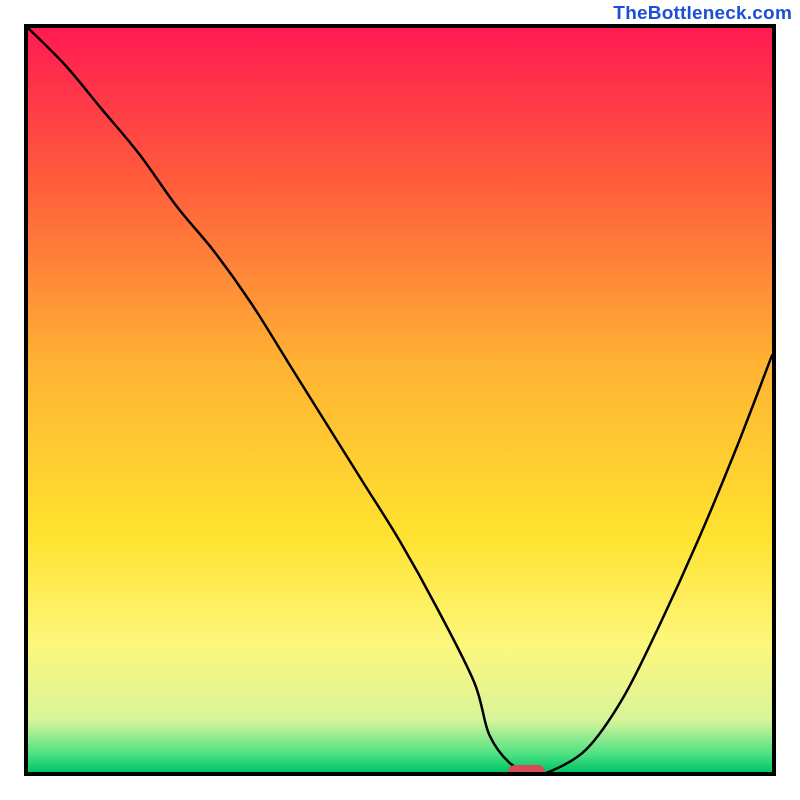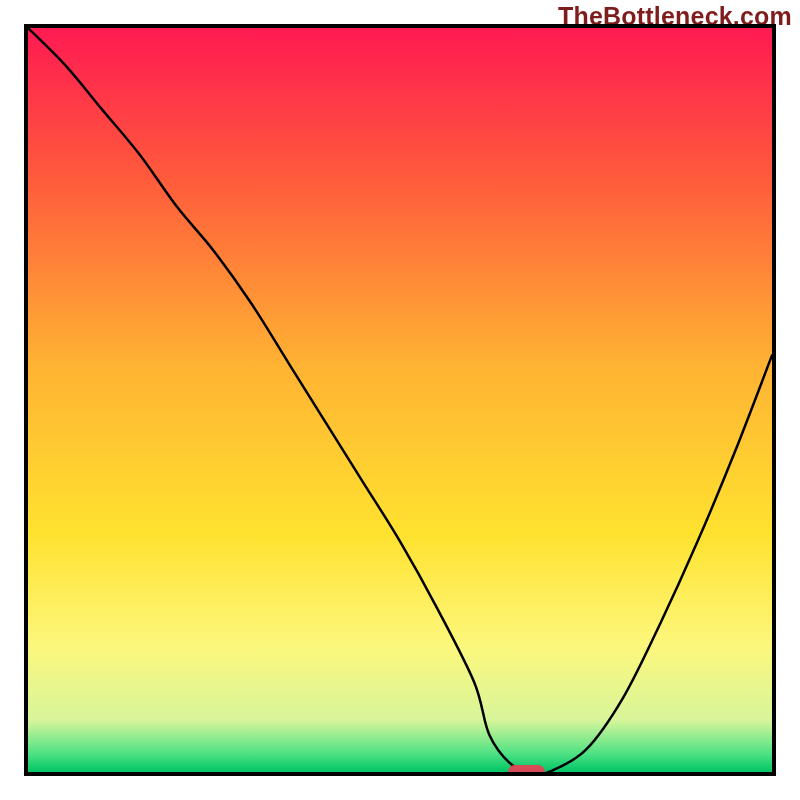--- a/index.html
+++ b/index.html
@@ -42,23 +42,23 @@
   .marker {
     position: absolute;
     border-radius: 10px;
     background: #d74a56;
   }
   .watermark {
     position: absolute;
     top: 2px;
     right: 8px;
     font-family: Arial, Helvetica, sans-serif;
-    font-size: 25px;
+    font-size: 19px;
     font-weight: 600;
-    color: #7f1d1d;
+    color: #1d4ed8;
     letter-spacing: 0.2px;
   }
 </style>
 </head>
 <body>
 
 <div class="stage">
   <div class="watermark">TheBottleneck.com</div>
 
   <div class="plot-frame">

